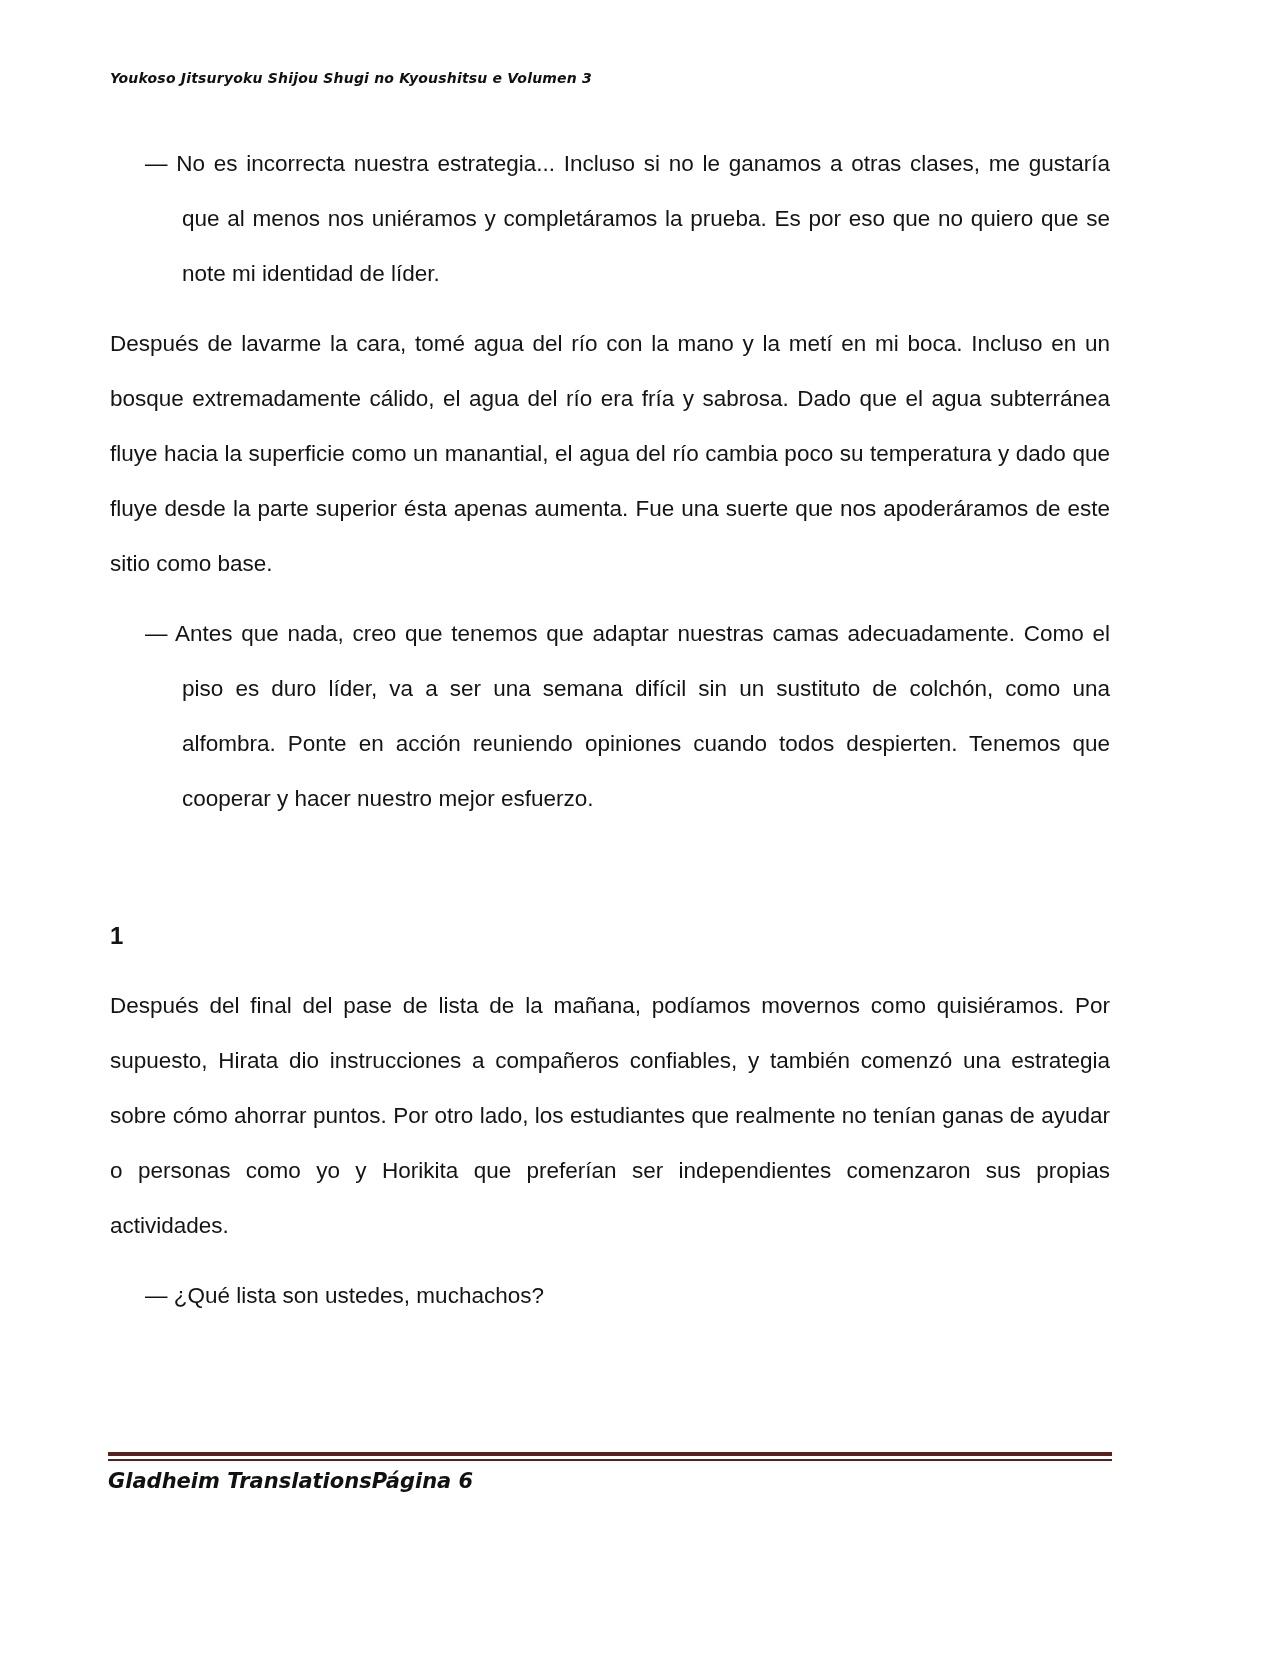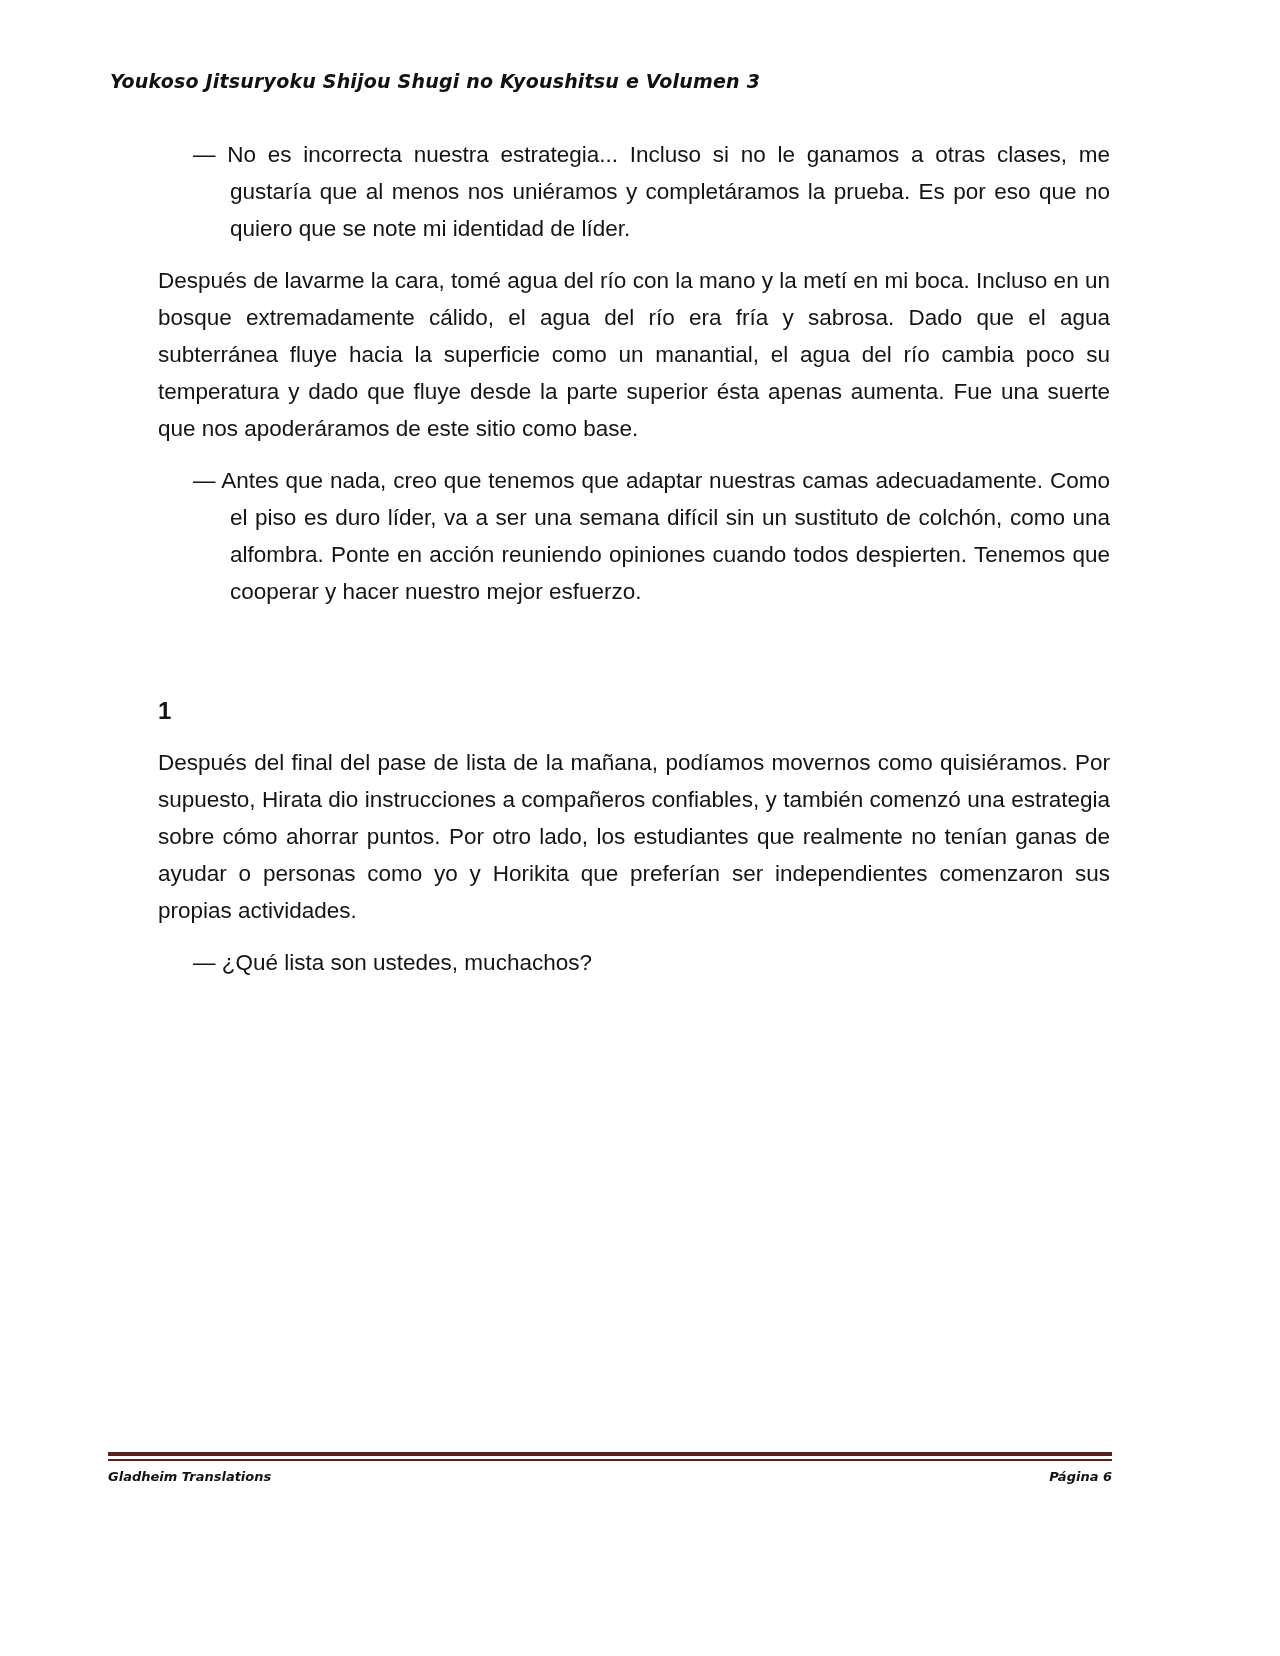--- a/index.html
+++ b/index.html
@@ -18,33 +18,32 @@
     overflow: hidden;
   }
   .page-header {
     position: absolute;
     top: 70px;
     left: 110px;
     right: 170px;
     font-family: "DejaVu Sans", sans-serif;
     font-weight: bold;
     font-style: italic;
-    font-size: 19px;
+    font-size: 14px;
     letter-spacing: 0.2px;
     color: #111111;
   }
   .page-body {
     position: absolute;
     top: 136px;
     left: 110px;
     right: 170px;
     font-size: 22.5px;
-    line-height: 37px;
+    line-height: 55px;
     text-align: justify;
-    margin-left: 48px;
   }
   .block {
     margin: 15px 0 0 0;
   }
   .block:first-child {
     margin-top: 0;
   }
   .dialogue {
     padding-left: 72px;
     text-indent: -37px;
@@ -65,26 +64,25 @@
     left: 108px;
     right: 168px;
   }
   .footer-rule {
     height: 3px;
     border-top: 4px solid #5a211c;
     border-bottom: 2px solid #5a211c;
   }
   .footer-row {
     display: flex;
-    justify-content: space-between;
     margin-top: 8px;
     font-family: "DejaVu Sans", sans-serif;
     font-weight: bold;
     font-style: italic;
-    font-size: 13px;
+    font-size: 21px;
     color: #111111;
   }
 </style>
 </head>
 <body>
 
 <div class="page">
 
   <header class="page-header">
     <span>Youkoso Jitsuryoku Shijou Shugi no Kyoushitsu e Volumen 3</span>

